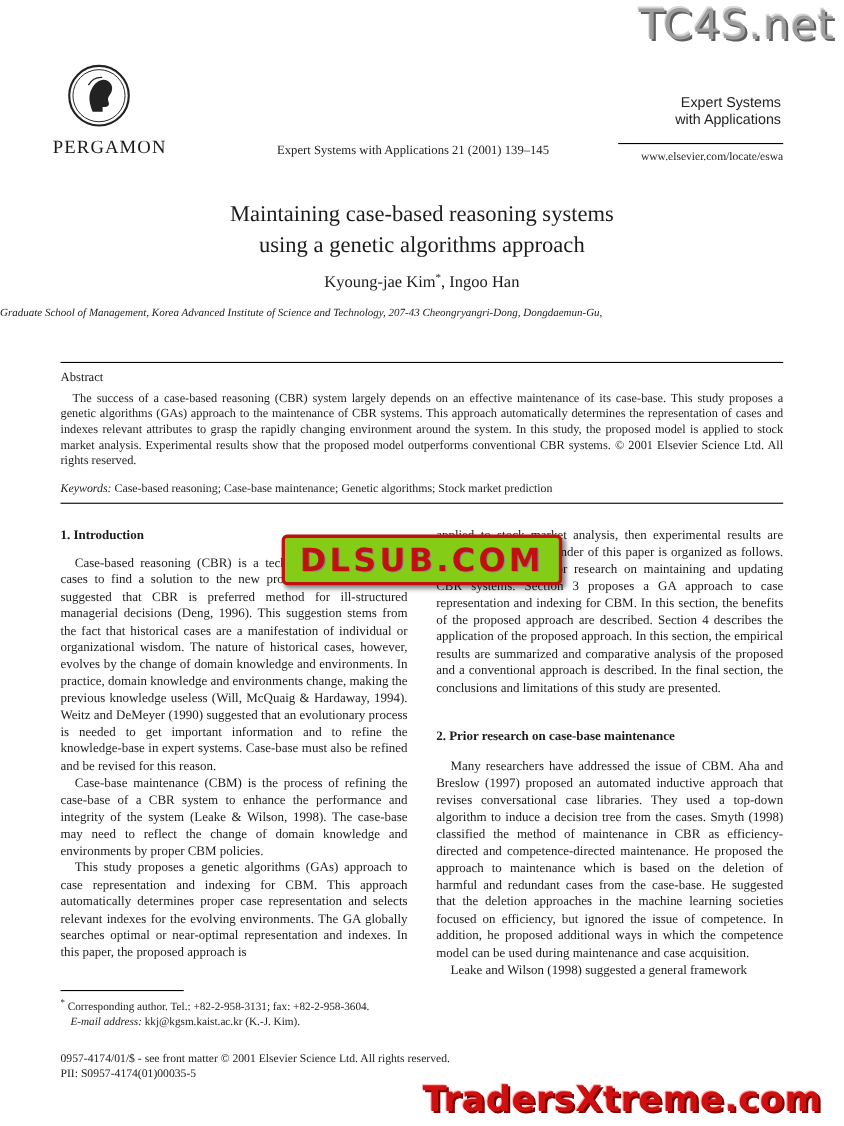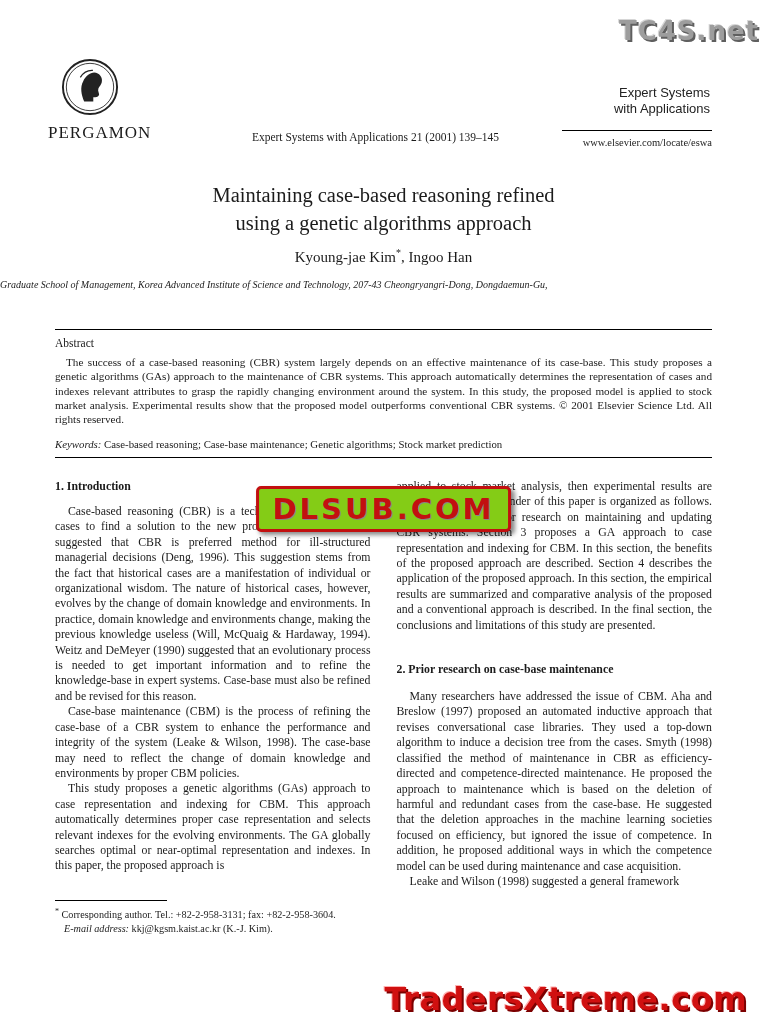--- a/index.html
+++ b/index.html
@@ -10,23 +10,23 @@
     height: 1024px;
     margin: 0 auto;
     background: #ffffff;
     font-family: "Liberation Serif", "DejaVu Serif", serif;
     color: #1b1b1b;
     overflow: hidden;
   }
 
   
   .wm-tc4s {
-    position: absolute; top: 16px; right: 8px;
+    position: absolute; top: 0; right: 8px;
     font-family: "DejaVu Sans", sans-serif;
-    font-weight: bold; font-size: 26px; letter-spacing: 1px;
+    font-weight: normal; font-size: 38px; letter-spacing: 1px;
     color: #9d9d9d;
     text-shadow: 2px 2px 0 #5f5f5f, -1px -1px 0 #d6d6d6;
     z-index: 50;
   }
   .wm-dlsub {
     position: absolute; top: 486px; left: 50%;
     transform: translateX(-50%);
     border: 3px solid #c21010;
     border-radius: 5px;
     background: #84cc16;
@@ -163,21 +163,21 @@
   <div class="journal-line">Expert Systems with Applications 21 (2001) 139–145</div>
 
   <div class="brand">
     <div>Expert Systems</div>
     <div>with Applications</div>
   </div>
   <div class="brand-rule"></div>
   <div class="site-url">www.elsevier.com/locate/eswa</div>
 
   <h1 class="paper-title">
-    <div>Maintaining case-based reasoning refined</div>
+    <div>Maintaining case-based reasoning systems</div>
     <div>using a genetic algorithms approach</div>
   </h1>
 
   <div class="authors"><span>Kyoung-jae Kim</span><sup>*</sup><span>, </span><span>Ingoo Han</span></div>
 
   <div class="affiliation">
     <div>Graduate School of Management, Korea Advanced Institute of Science and Technology, 207-43 Cheongryangri-Dong, Dongdaemun-Gu,</div>
   </div>
 
   <div class="rule rule-abstract-top"></div>
@@ -200,17 +200,21 @@
       <p class="body-p">Leake and Wilson (1998) suggested a general framework</p>
     </div>
   </div>
 
   <div class="footnote">
     <div class="footnote-rule"></div>
     <div><sup>*</sup><span> Corresponding author. Tel.: +82-2-958-3131; fax: +82-2-958-3604.</span></div>
     <div class="email-line"><span class="email-label">E-mail address:</span><span> kkj@kgsm.kaist.ac.kr (K.-J. Kim).</span></div>
   </div>
 
+  <div class="page-footer">
+    <div>0957-4174/01/$ - see front matter © 2001 Elsevier Science Ltd. All rights reserved.</div>
+    <div>PII: S0957-4174(01)00035-5</div>
+  </div>
 
   <div class="wm-dlsub">DLSUB.COM</div>
   <div class="wm-traders">TradersXtreme.com</div>
 
 </div>
 
 </body></html>

